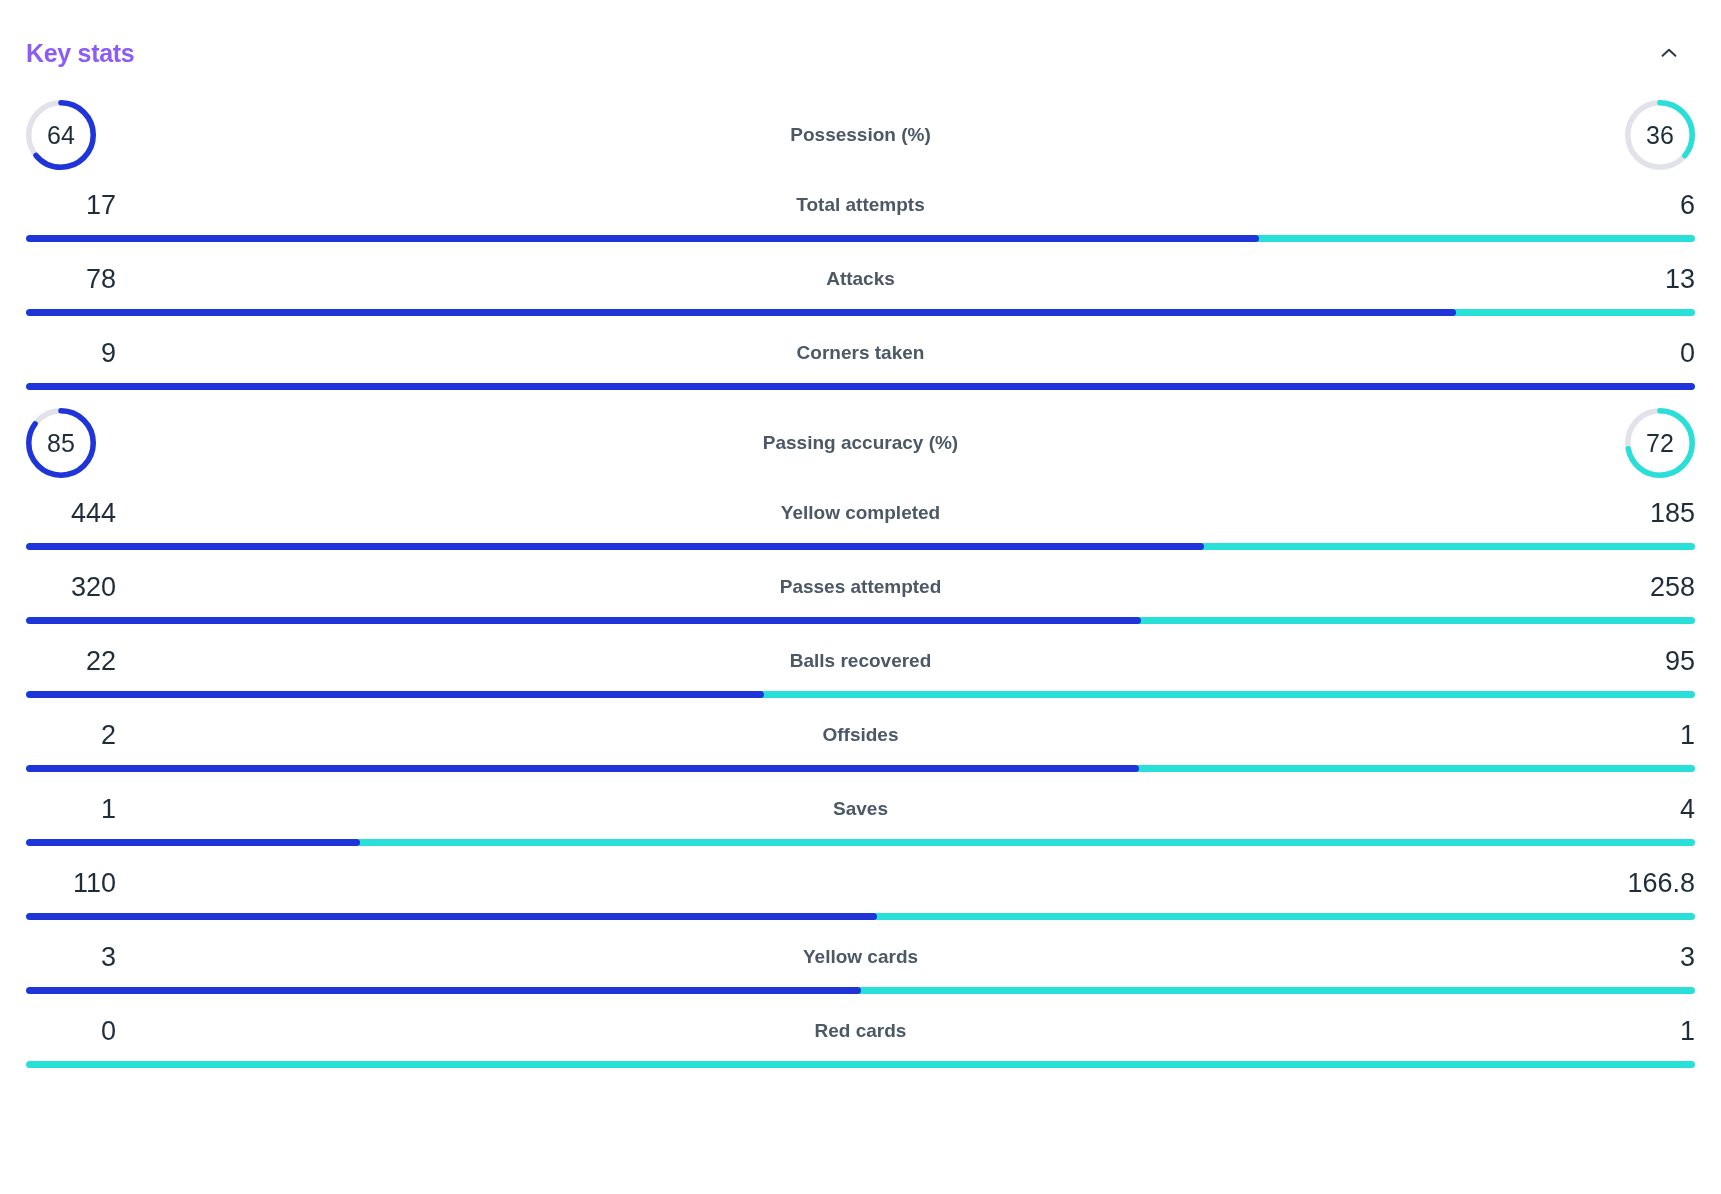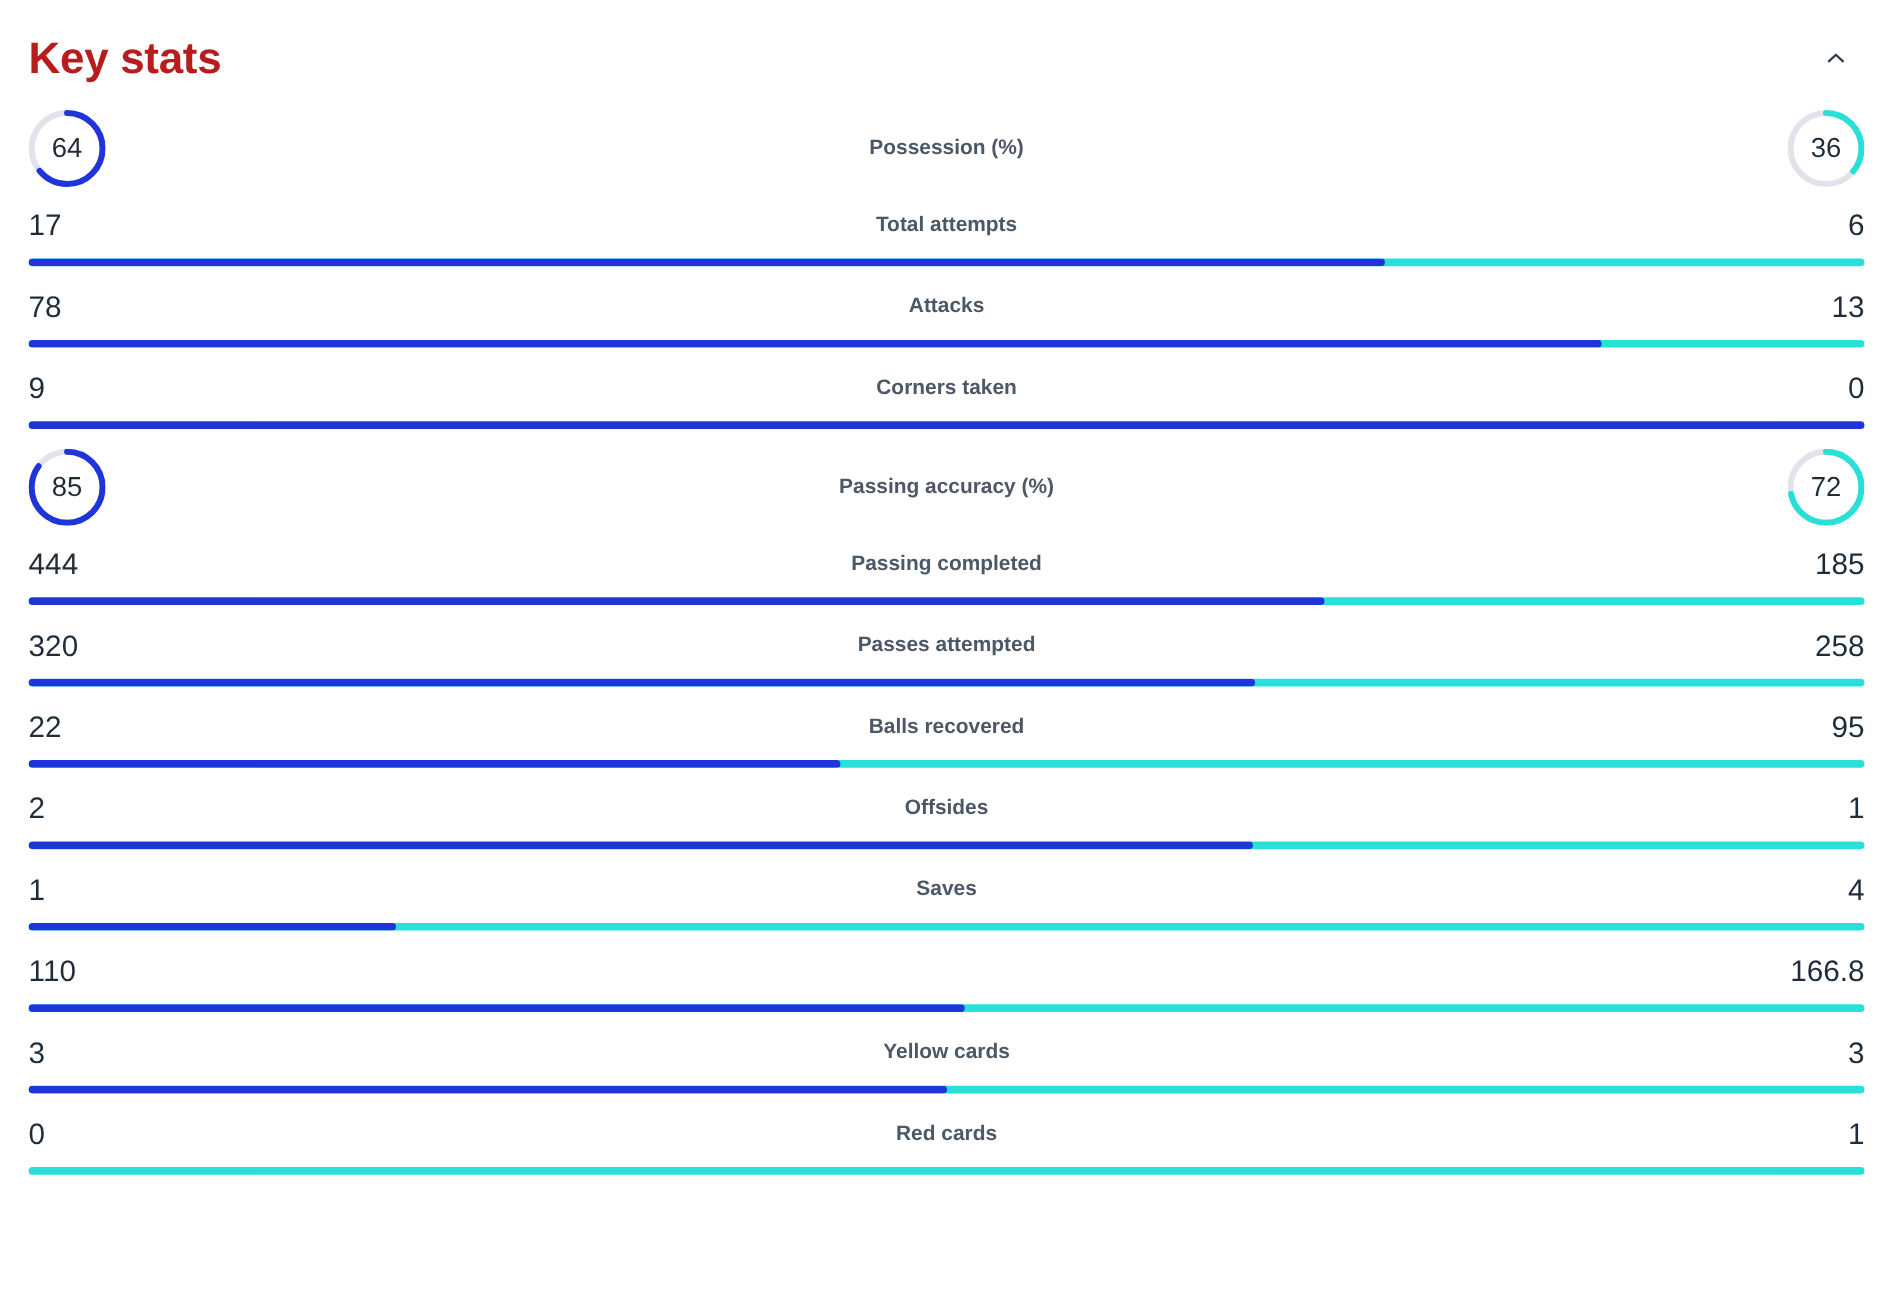--- a/index.html
+++ b/index.html
@@ -21,23 +21,23 @@
 
   
   .panel-header {
     display: flex;
     align-items: center;
     justify-content: space-between;
     height: 92px;
     padding-top: 14px;
   }
   .panel-title {
-    font-size: 40px;
+    font-size: 25px;
     font-weight: 700;
-    color: #b91c1c;
+    color: #8b5cf6;
     letter-spacing: -0.3px;
     line-height: 1;
   }
   .collapse-btn {
     width: 44px;
     height: 44px;
     display: flex;
     align-items: center;
     justify-content: center;
     background: transparent;
@@ -71,21 +71,21 @@
   .row-ring .stat-line { height: 86px; }
 
   .stat-value {
     font-size: 27px;
     font-weight: 400;
     color: #1f2d3a;
     line-height: 1;
     min-width: 90px;
     white-space: nowrap;
   }
-  .stat-value.left  { text-align: left; }
+  .stat-value.left  { text-align: right; }
   .stat-value.right { text-align: right; }
 
   .stat-label {
     font-size: 19px;
     font-weight: 700;
     color: #4c5866;
     text-align: center;
     flex: 1 1 auto;
     white-space: nowrap;
   }
@@ -221,21 +221,21 @@
               <circle cx="35" cy="35" r="32.25" fill="none" stroke="#e2e2ea" stroke-width="5.5"></circle>
               <circle cx="35" cy="35" r="32.25" fill="none" stroke="#28e0d8" stroke-width="5.5" stroke-linecap="round" stroke-dasharray="145.89556283270997 202.63272615654165" transform="rotate(-90 35 35)"></circle>
               <text x="35" y="35" text-anchor="middle" dominant-baseline="central" class="ring-text">72</text>
             </svg>
           </div>
         </div>
       </div>
       <div class="stat-row row-bar">
         <div class="stat-line">
           <div class="stat-value left">444</div>
-          <div class="stat-label">Passing completed</div>
+          <div class="stat-label">Yellow completed</div>
           <div class="stat-value right">185</div>
         </div>
         <div class="bar-wrap">
           <div class="bar-track" style="background: rgb(40, 224, 216);">
             <div class="bar-home" style="background: rgb(31, 53, 217); width: 70.6%;"></div>
           </div>
         </div>
       </div>
       <div class="stat-row row-bar">
         <div class="stat-line">

